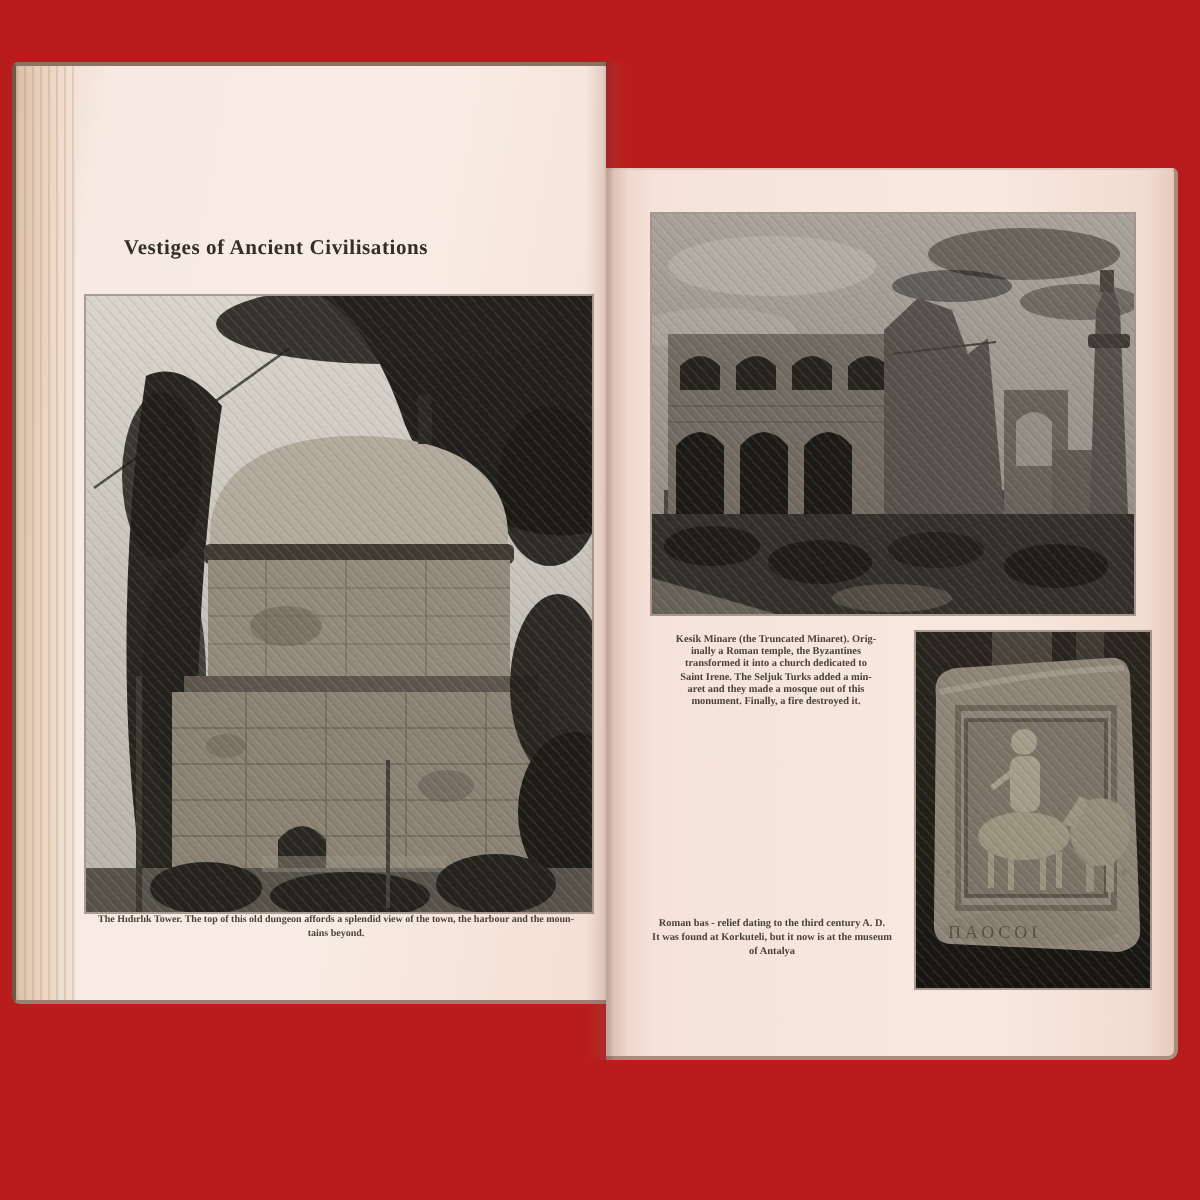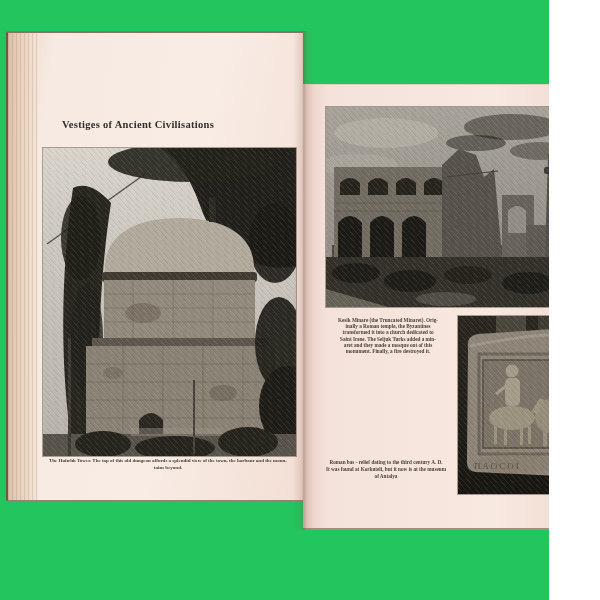--- a/index.html
+++ b/index.html
@@ -1,16 +1,16 @@
 <!DOCTYPE html>
 <html><head>
 <meta charset="utf-8">
 <style>
   html,body{margin:0;padding:0;background:#ffffff;}
-  .stage{position:relative;width:549px;height:600px;background:#22c55e;overflow:hidden;
+  .stage{position:relative;width:600px;height:600px;background:#b91c1c;overflow:hidden;
          font-family:"Liberation Serif","DejaVu Serif",serif;}
   .page{position:absolute;box-sizing:border-box;}
   .page-left{left:6px;top:31px;width:297px;height:471px;
     background:linear-gradient(100deg,#ecd5c3 0%,#f6eae2 13%,#f8ece4 58%,#f3ded4 100%);
     border-top:2px solid #8a7362;border-left:2px solid #6e5847;border-bottom:2px solid #9b8070;
     border-radius:3px 0 0 4px;}
   .page-right{left:303px;top:84px;width:286px;height:446px;
     background:linear-gradient(90deg,#e9cfc4 0%,#f5e3db 9%,#f7e8e0 68%,#f1dcd2 95%,#e7cabd 100%);
     border-top:1px solid #e2cbbf;border-right:2px solid #a88d7f;border-bottom:2px solid #a88d7f;
     border-radius:0 3px 5px 0;}

